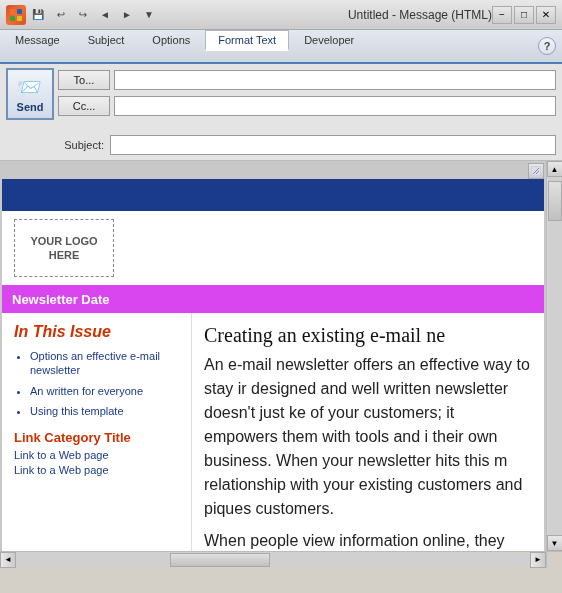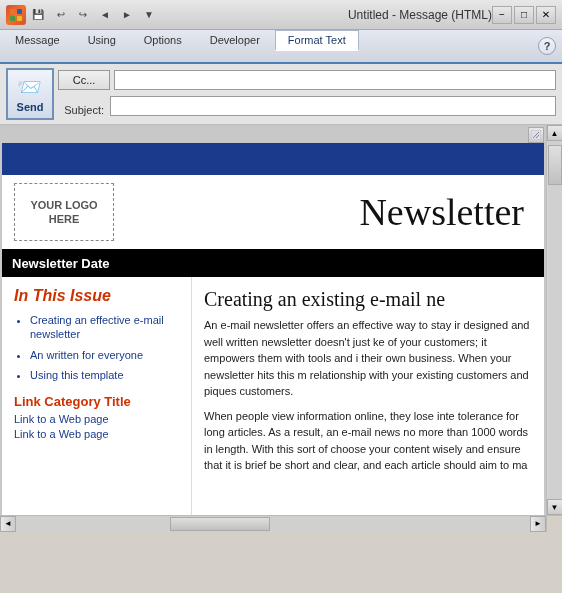--- a/index.html
+++ b/index.html
@@ -155,23 +155,23 @@
       flex-direction: column;
       align-items: center;
       justify-content: center;
       font-size: 11px;
       font-weight: bold;
       color: #1a3a6a;
       gap: 2px;
     }
     .subject-row {
       display: flex;
-      align-items: flex-end;
+      align-items: center;
       height: 22px;
-      margin-top: 2px;
+      margin-top: 16px;
     }
     .subject-label {
       width: 52px;
       text-align: right;
       padding-right: 6px;
       font-size: 11px;
       color: #333;
     }
     .subject-input {
       flex: 1;
@@ -291,21 +291,21 @@
       font-size: 38px;
       font-family: 'Times New Roman', serif;
       color: #111;
       padding-right: 8px;
       white-space: nowrap;
       overflow: hidden;
     }
 
     
     .nl-date-bar {
-      background: #000000;
+      background: #d946ef;
       height: 28px;
       display: flex;
       align-items: center;
       padding: 0 10px;
     }
     .nl-date-text {
       color: white;
       font-size: 13px;
       font-weight: bold;
     }
@@ -363,21 +363,21 @@
     .nl-article-title {
       font-size: 20px;
       font-family: 'Times New Roman', serif;
       color: #111;
       margin-bottom: 6px;
       line-height: 1.2;
       white-space: nowrap;
       overflow: hidden;
     }
     .nl-article-body {
-      font-size: 11px;
+      font-size: 16px;
       color: #222;
       line-height: 1.5;
       margin-bottom: 8px;
     }
 
     
     .h-scrollbar {
       height: 16px;
       background: #d4d0c8;
       display: flex;
@@ -441,36 +441,40 @@
   <div class="title-text">Untitled - Message (HTML)</div>
   <div class="window-controls">
     <div class="win-btn">−</div>
     <div class="win-btn">□</div>
     <div class="win-btn close">✕</div>
   </div>
 </div>
 
 <div class="ribbon-tabs">
   <div class="ribbon-tab">Message</div>
-  <div class="ribbon-tab">Using</div>
+  <div class="ribbon-tab">Subject</div>
   <div class="ribbon-tab">Options</div>
+  <div class="ribbon-tab active">Format Text</div>
   <div class="ribbon-tab">Developer</div>
-  <div class="ribbon-tab active">Format Text</div>
   <div class="ribbon-help">?</div>
 </div>
 
 <div style="background:#e4e4e4; border-bottom:1px solid #bbb; padding:4px 6px;">
   <div style="display:flex; align-items:flex-start; gap:4px;">
 
     <div class="send-btn">
       <span style="font-size:20px;">📨</span>
       <span>Send</span>
     </div>
 
     <div style="flex:1;">
+      <div class="compose-row">
+        <div class="field-btn">To...</div>
+        <input class="field-input" type="text" value="" style="">
+      </div>
       <div class="compose-row">
         <div class="field-btn">Cc...</div>
         <input class="field-input" type="text" value="" style="">
       </div>
       <div class="subject-row">
         <span class="subject-label">Subject:</span>
         <input class="subject-input" type="text" value="" style="">
       </div>
     </div>
   </div>
@@ -488,33 +492,32 @@
 
   <div class="email-body">
 
     <div class="nl-header-bar"></div>
 
     <div class="nl-logo-title">
       <div class="nl-logo-box">
         <span style="white-space:pre-line;">YOUR LOGO
 HERE</span>
       </div>
-      <div class="nl-title">Newsletter</div>
     </div>
 
     <div class="nl-date-bar">
       <span class="nl-date-text">Newsletter Date</span>
     </div>
 
     <div class="nl-two-col">
 
       <div class="nl-sidebar">
         <div class="nl-sidebar-title">In This Issue</div>
         <ul>
-          <li>Creating an effective e-mail newsletter</li>
+          <li>Options an effective e-mail newsletter</li>
           <li>An written for everyone</li>
           <li>Using this template</li>
         </ul>
         <div class="nl-link-title">Link Category Title</div>
         <div class="nl-link">Link to a Web page</div>
         <div class="nl-link">Link to a Web page</div>
       </div>
 
       <div class="nl-main">
         <div class="nl-article-title">Creating an existing e-mail ne</div>

